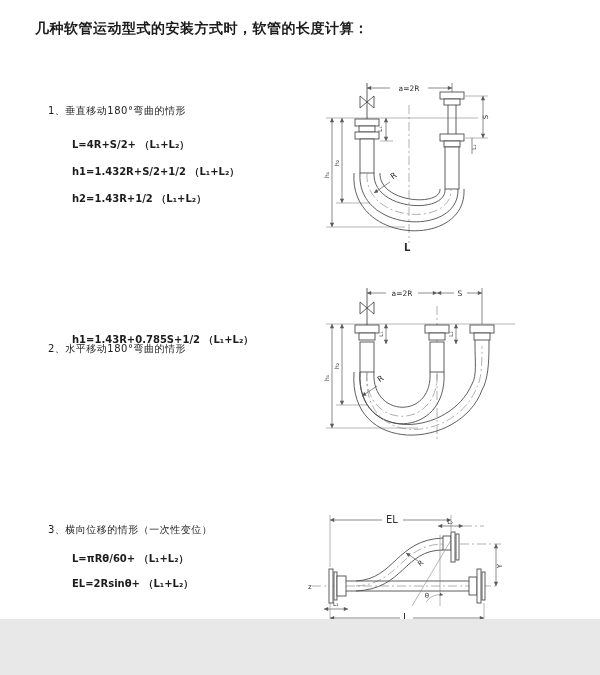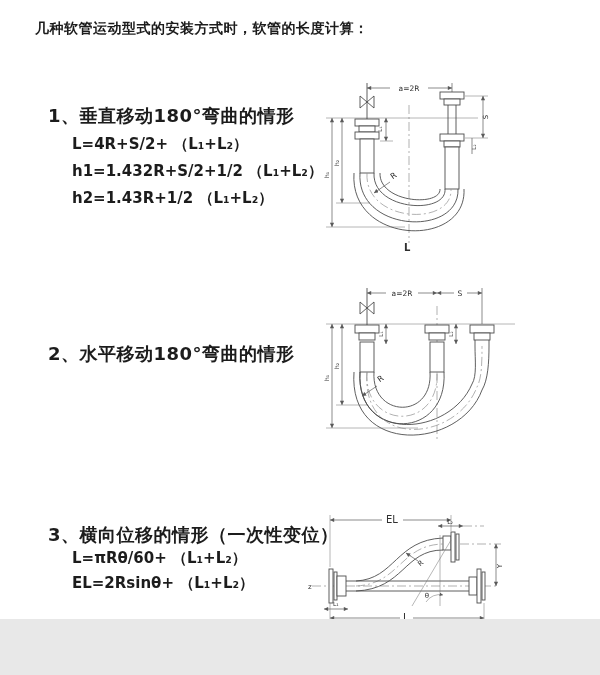--- a/index.html
+++ b/index.html
@@ -3,22 +3,22 @@
 <meta charset="utf-8">
 <style>
   html,body{margin:0;padding:0;background:#e8e8e8;}
   .page{
     position:relative;width:600px;height:619px;background:#ffffff;
     font-family:"DejaVu Sans","Liberation Sans",sans-serif;color:#1c1c1c;
     overflow:hidden;
   }
   .abs{position:absolute;}
   .doc-title{left:35px;top:20px;font-size:14px;font-weight:bold;letter-spacing:.5px;}
-  .sec-heading{font-size:18px;font-weight:bold;letter-spacing:.5px;white-space:nowrap;}
-  .formulas{font-size:15px;font-weight:bold;white-space:nowrap;}
+  .sec-heading{font-size:10px;font-weight:normal;letter-spacing:.5px;white-space:nowrap;}
+  .formulas{font-size:10px;font-weight:bold;white-space:nowrap;}
   .formula{height:27px;line-height:27px;}
   .f3 .formula{height:25px;line-height:25px;}
   .h1pos{left:48px;top:104px;}
   .f1pos{left:72px;top:131px;}
   .h2pos{left:48px;top:306px;margin-top:36px;}
   .f2pos{left:72px;top:326px;}
   .h3pos{left:48px;top:523px;}
   .f3pos{left:72px;top:546px;}
   .d1pos{left:310px;top:75px;}
   .d2pos{left:310px;top:280px;}
@@ -112,20 +112,21 @@
     <text transform="rotate(-90 178 42)" x="178" y="42" text-anchor="middle" font-size="7">S</text>
     <text transform="rotate(-90 166 72)" x="166" y="72" text-anchor="middle" font-size="5.5">L₂</text>
     <text transform="rotate(-90 19 100)" x="19" y="100" text-anchor="middle" font-size="6">h₁</text>
     <text transform="rotate(-90 29 88)" x="29" y="88" text-anchor="middle" font-size="6">h₂</text>
     <text transform="rotate(-35 85 103)" x="85" y="103" text-anchor="middle" font-size="8">R</text>
     <text x="94" y="176" font-size="10" font-weight="bold">L</text>
   </svg>
 
   <div class="abs sec-heading h2pos">2、水平移动180°弯曲的情形</div>
   <div class="abs formulas f2pos">
+    <div class="formula">h1=1.43R+0.785S+1/2 （L₁+L₂）</div>
   </div>
 
   <svg class="abs d2pos" width="290" height="175" viewBox="0 0 290 175">
     <defs>
       <marker id="ar2" viewBox="0 0 10 10" refX="10" refY="5" markerWidth="7" markerHeight="6" orient="auto-start-reverse">
         <path d="M0,0L10,5L0,10z" fill="#5a5a5a"></path>
       </marker>
       <pattern id="ht2" width="4" height="4" patternUnits="userSpaceOnUse">
         <path d="M0,0L4,4M4,0L0,4" stroke="#8a8a8a" stroke-width="0.6"></path>
       </pattern>

